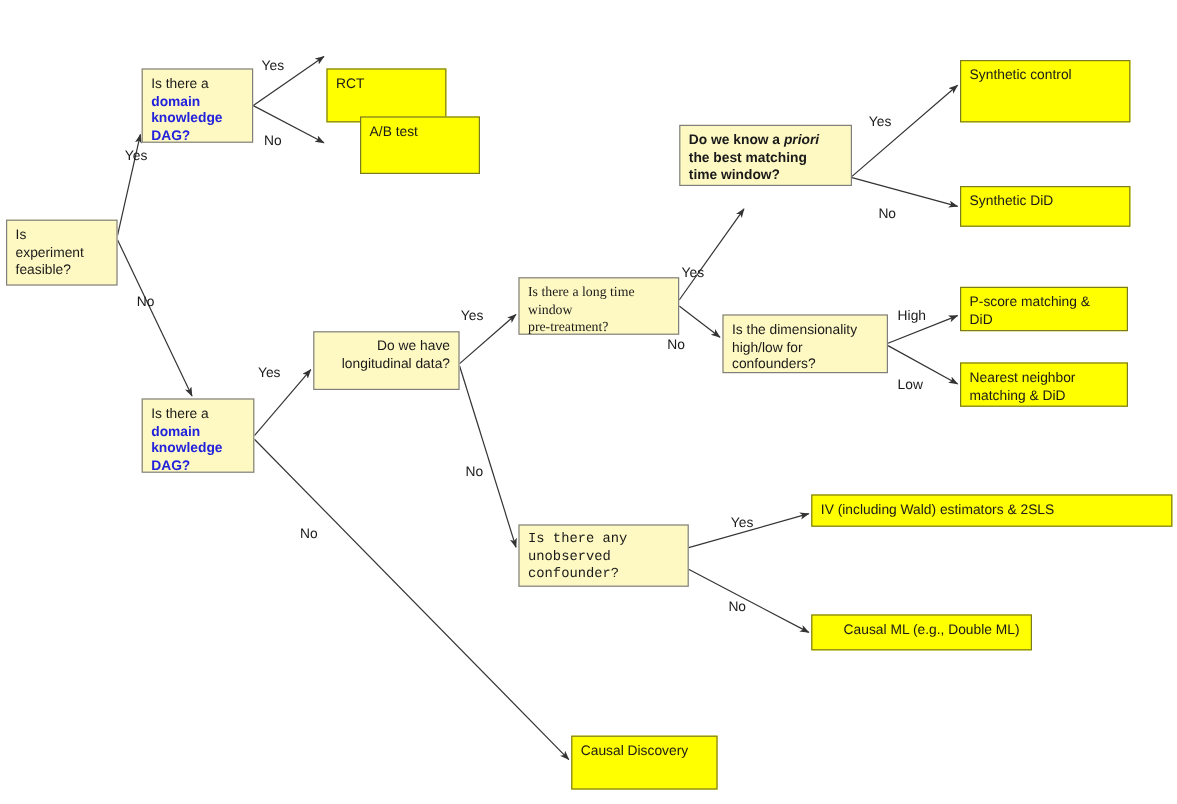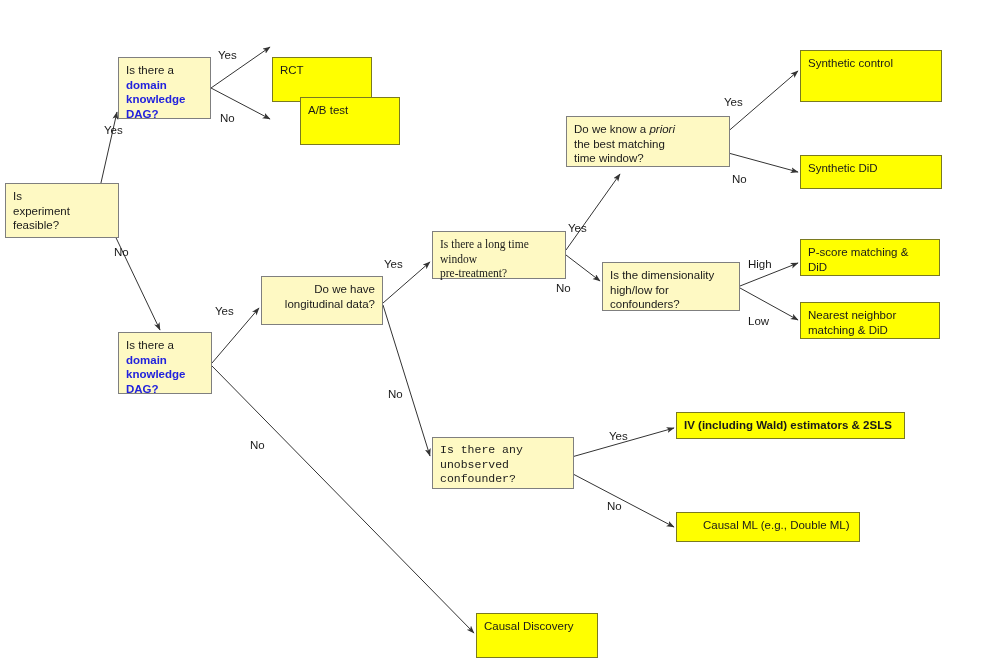--- a/index.html
+++ b/index.html
@@ -78,46 +78,46 @@
         <line x1="566" y1="255" x2="600" y2="281" stroke="#333333" stroke-width="1" marker-end="url(#arrow)"></line>
         <line x1="710" y1="147" x2="798" y2="71" stroke="#333333" stroke-width="1" marker-end="url(#arrow)"></line>
         <line x1="710" y1="148" x2="798" y2="172" stroke="#333333" stroke-width="1" marker-end="url(#arrow)"></line>
         <line x1="740" y1="286" x2="798" y2="263" stroke="#333333" stroke-width="1" marker-end="url(#arrow)"></line>
         <line x1="740" y1="288" x2="798" y2="320" stroke="#333333" stroke-width="1" marker-end="url(#arrow)"></line>
         <line x1="554" y1="462" x2="674" y2="428" stroke="#333333" stroke-width="1" marker-end="url(#arrow)"></line>
         <line x1="554" y1="464" x2="674" y2="527" stroke="#333333" stroke-width="1" marker-end="url(#arrow)"></line>
       </g>
   </svg>
   <div id="nodes-layer">
-      <div class="node decision" style="left: 5px; top: 183px; width: 114px; height: 55px;">Is
+      <div class="node decision" style="left: 5px; top: 183px; width: 93px; height: 55px;">Is
 experiment
 feasible?</div>
       <div class="node decision" style="left: 118px; top: 57px; width: 93px; height: 62px;"><span>Is there a</span><br><span class="hl">domain</span><br><span class="hl">knowledge</span><br><span class="hl">DAG?</span></div>
       <div class="node outcome" style="left: 272px; top: 17px; width: 100px; height: 45px; margin-top: 40px;">RCT</div>
       <div class="node outcome" style="left: 272px; top: 97px; width: 100px; height: 48px; margin-left: 28px;">A/B test</div>
       <div class="node decision" style="left: 118px; top: 332px; width: 94px; height: 62px;"><span>Is there a</span><br><span class="hl">domain</span><br><span class="hl">knowledge</span><br><span class="hl">DAG?</span></div>
       <div class="node decision" style="left: 261px; top: 276px; width: 122px; height: 49px; text-align: right;">Do we have
 longitudinal data?</div>
       <div class="node decision" style="left: 432px; top: 231px; width: 134px; height: 48px; font-family: Liberation Serif, serif;">Is there a long time
 window
 pre-treatment?</div>
-      <div class="node decision" style="left: 566px; top: 116px; width: 164px; height: 51px;"><span>Do we know a <span class="ital">priori</span></span><br><span>the best matching</span><br><span>time window?</span></div>
+      <div class="node decision" style="left: 566px; top: 104px; width: 144px; height: 51px; font-weight: bold;"><span>Do we know a <span class="ital">priori</span></span><br><span>the best matching</span><br><span>time window?</span></div>
       <div class="node outcome" style="left: 800px; top: 50px; width: 142px; height: 52px;">Synthetic control</div>
       <div class="node outcome" style="left: 800px; top: 155px; width: 142px; height: 34px;">Synthetic DiD</div>
       <div class="node decision" style="left: 602px; top: 262px; width: 138px; height: 49px;">Is the dimensionality
 high/low for
 confounders?</div>
       <div class="node outcome" style="left: 800px; top: 239px; width: 140px; height: 37px;">P-score matching &amp;
 DiD</div>
       <div class="node outcome" style="left: 800px; top: 302px; width: 140px; height: 37px;">Nearest neighbor
 matching &amp; DiD</div>
       <div class="node decision" style="left: 432px; top: 437px; width: 142px; height: 52px; font-family: Liberation Mono, monospace;">Is there any
 unobserved
 confounder?</div>
-      <div class="node outcome" style="left: 676px; top: 412px; width: 229px; height: 27px; font-weight: bold;">IV (including Wald) estimators &amp; 2SLS</div>
+      <div class="node outcome" style="left: 676px; top: 412px; width: 301px; height: 27px;">IV (including Wald) estimators &amp; 2SLS</div>
       <div class="node outcome" style="left: 676px; top: 512px; width: 184px; height: 30px; padding-left: 26px;">Causal ML (e.g., Double ML)</div>
       <div class="node outcome" style="left: 476px; top: 613px; width: 122px; height: 45px;">Causal Discovery</div>
     </div>
   <div id="labels-layer">
       <div class="edge-label" style="left: 104px; top: 124px;">Yes</div>
       <div class="edge-label" style="left: 114px; top: 246px;">No</div>
       <div class="edge-label" style="left: 218px; top: 49px;">Yes</div>
       <div class="edge-label" style="left: 220px; top: 112px;">No</div>
       <div class="edge-label" style="left: 215px; top: 305px;">Yes</div>
       <div class="edge-label" style="left: 250px; top: 439px;">No</div>

